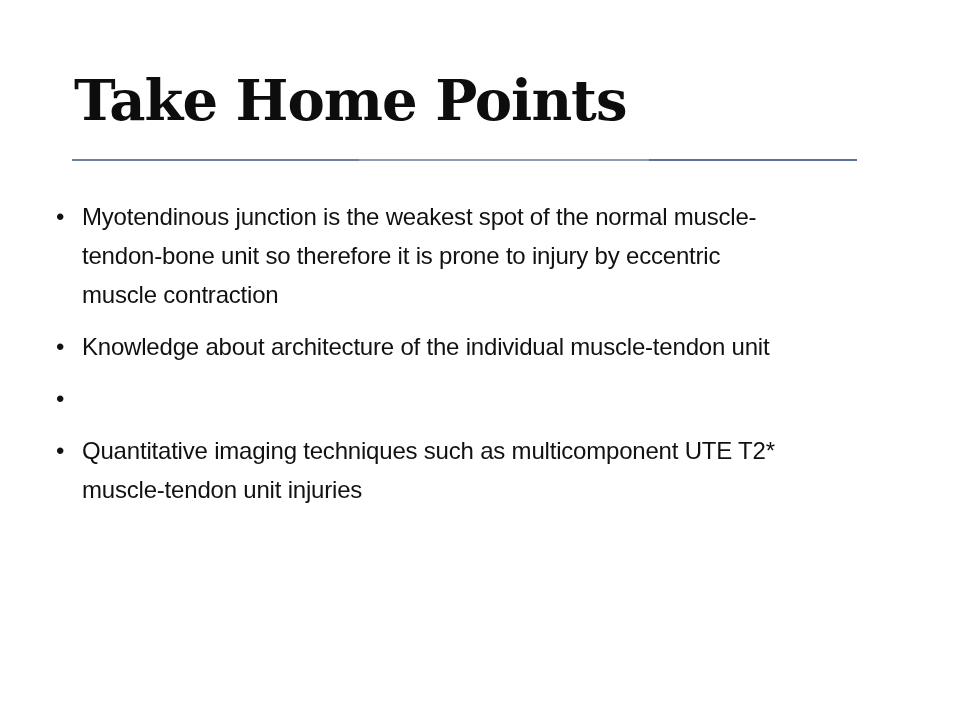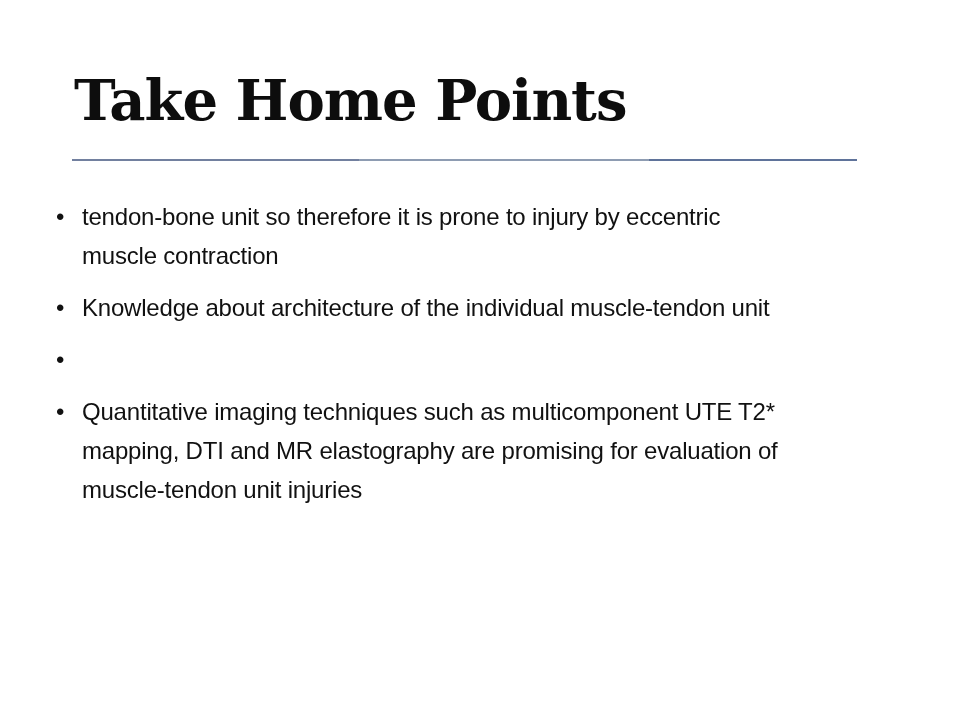--- a/index.html
+++ b/index.html
@@ -76,20 +76,21 @@
 
   <h1 class="slide-title">Take Home Points</h1>
 
   <div class="title-underline"></div>
 
   <div class="bullet-list">
 
     <div class="bullet-item">
       <span class="bullet-marker">•</span>
       <div class="bullet-text">
+        <span class="bullet-line">Myotendinous junction is the weakest spot of the normal muscle-</span>
         <span class="bullet-line">tendon-bone unit so therefore it is prone to injury by eccentric</span>
         <span class="bullet-line">muscle contraction</span>
       </div>
     </div>
 
     <div class="bullet-item">
       <span class="bullet-marker">•</span>
       <div class="bullet-text">
         <span class="bullet-line">Knowledge about architecture of the individual muscle-tendon unit</span>
       </div>
@@ -98,19 +99,18 @@
     <div class="bullet-item">
       <span class="bullet-marker">•</span>
       <div class="bullet-text">
       </div>
     </div>
 
     <div class="bullet-item">
       <span class="bullet-marker">•</span>
       <div class="bullet-text">
         <span class="bullet-line">Quantitative imaging techniques such as multicomponent UTE T2*</span>
-        <span class="bullet-line">mapping, DTI and MR elastography are promising for evaluation of</span>
         <span class="bullet-line">muscle-tendon unit injuries</span>
       </div>
     </div>
 
   </div>
 </div>
 
 </body></html>

